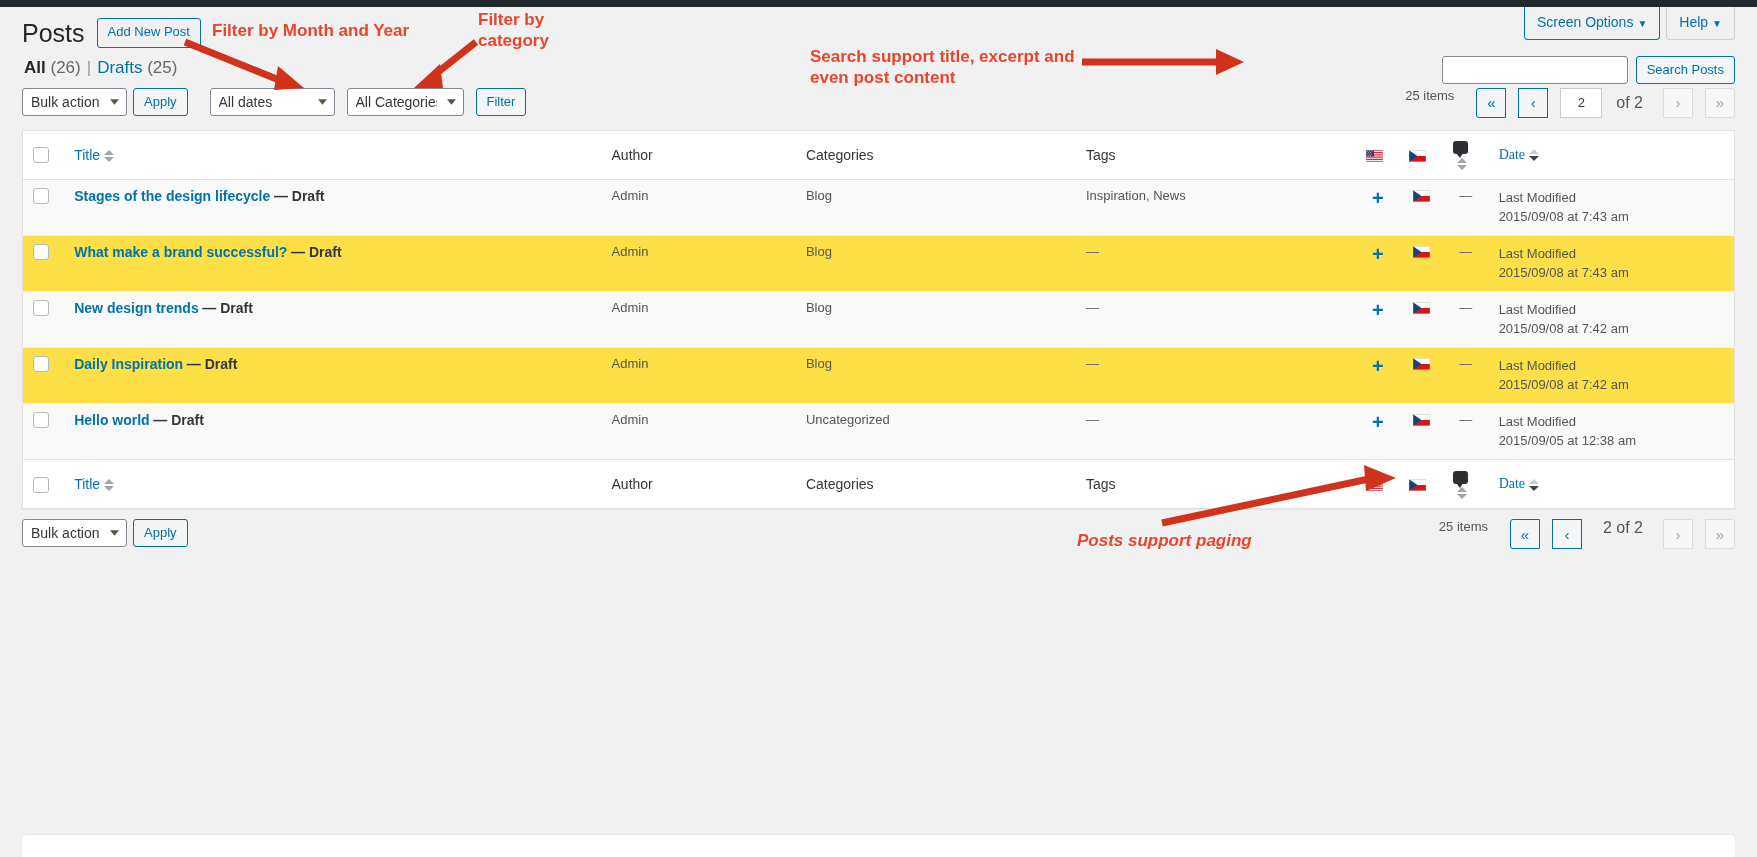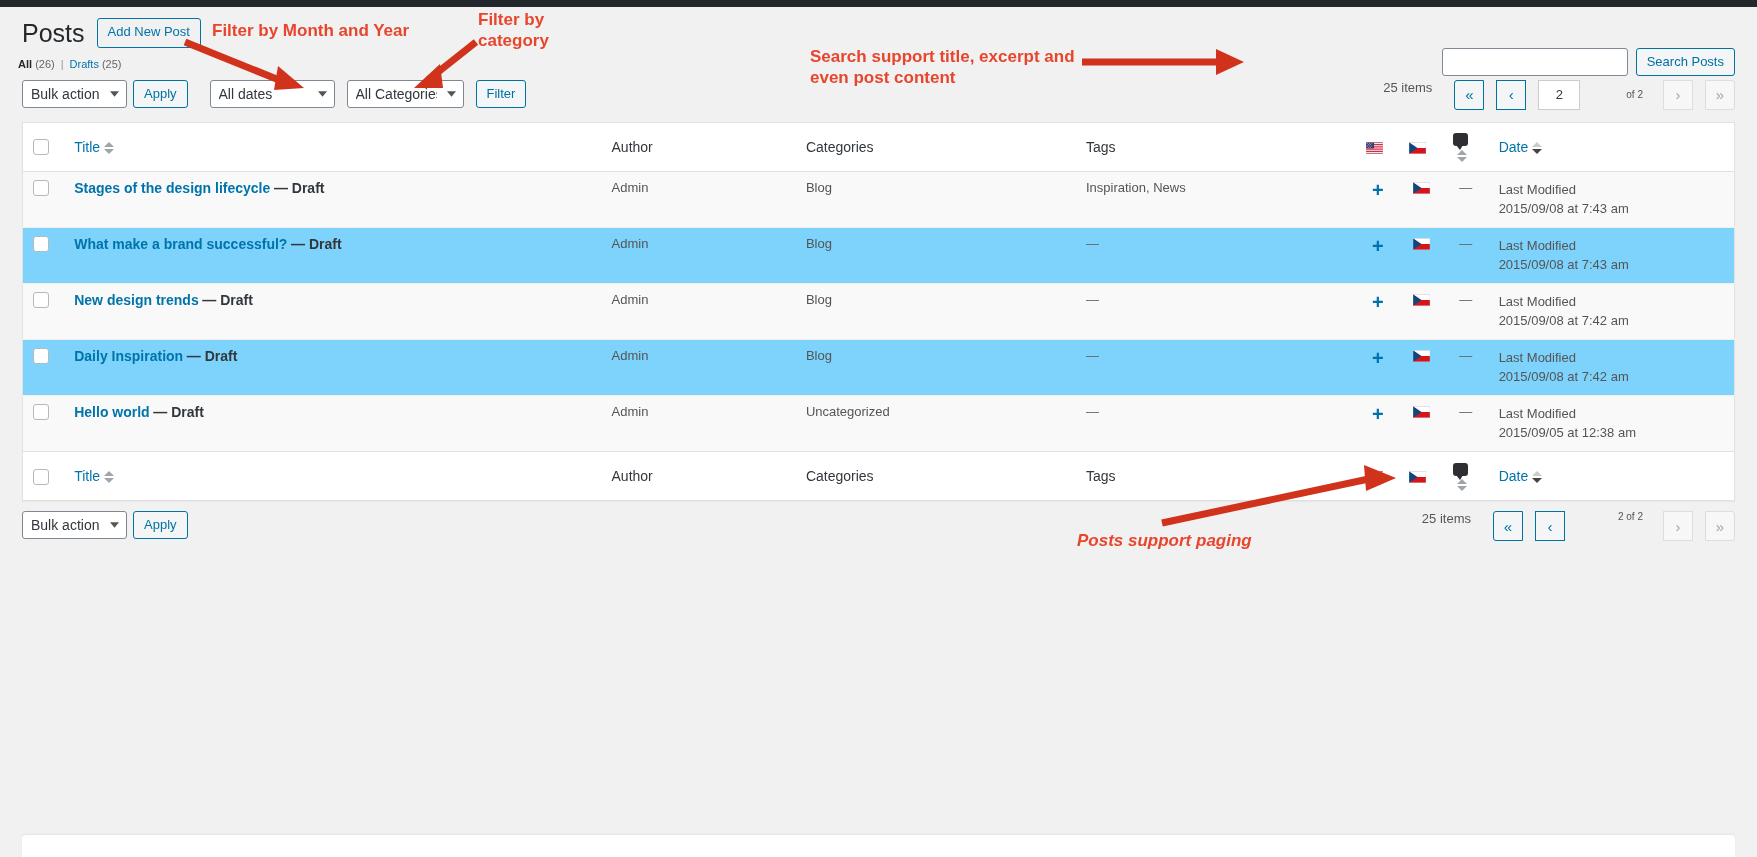--- a/index.html
+++ b/index.html
@@ -60,22 +60,22 @@
     border-radius:3px;
     padding:3px 10px 4px 10px;
     font-size:13px;
     text-decoration:none;
     cursor:pointer;
     line-height:1.6;
   }
 
   
   ul.subsubsub {
-    list-style:none; margin:8px 0 0 18px; padding:0;
-    font-size:11px; color:#555;
+    list-style:none; margin:8px 0 0 24px; padding:0;
+    font-size:17px; color:#555;
     display:flex; align-items:center;
   }
   ul.subsubsub li { margin:0; }
   ul.subsubsub a { text-decoration:none; color:#0073aa; }
   ul.subsubsub a.current { color:#23282d; font-weight:600; }
   ul.subsubsub .count { color:#666; }
   ul.subsubsub .sep { color:#999; margin:0 6px; }
 
   
   .tablenav.top {
@@ -169,29 +169,29 @@
     margin-left:-1px;
   }
   .current-page {
     width:42px; height:30px;
     border:1px solid #ccc; background:#fff;
     text-align:center; font-size:13px;
     color:#32373c;
     font-family:"Liberation Sans", sans-serif;
     border-radius:0;
   }
-  .total-pages { padding:0 8px; font-size:10px; color:#555; white-space:nowrap;margin-left:32px; }
+  .total-pages { padding:0 8px; font-size:16px; color:#555; white-space:nowrap; }
 
   
   table.wp-list-table {
     width:calc(100% - 44px);
     margin:10px 22px 0 22px;
     border:1px solid #e1e1e1;
     border-collapse:collapse;
-    background:#7dd3fc;
+    background:#fde047;
     box-shadow:0 1px 1px rgba(0,0,0,.04);
   }
   table.wp-list-table thead th,
   table.wp-list-table tfoot th {
     background:#fff;
     border-bottom:1px solid #e1e1e1;
     text-align:left;
     font-weight:400;
     font-size:14px;
     color:#32373c;
@@ -210,21 +210,21 @@
   table.wp-list-table tbody tr:nth-child(odd) { background:#f9f9f9; }
   table.wp-list-table tbody tr:first-child td { border-top:none; }
 
   th.col-cb, td.col-cb { width:32px; padding-left:12px; padding-right:0; }
   th.col-title { width:470px; }
   th.col-author { width:170px; }
   th.col-cats { width:245px; }
   th.col-tags { width:245px; }
   th.col-flag { width:38px; text-align:center; padding:8px 2px; }
   th.col-comments { width:40px; text-align:center; padding:8px 2px; }
-  th.col-date { width:215px; }
+  th.col-date { width:215px;font-family:Liberation Serif, serif; }
 
   td.col-flag, td.col-comments { text-align:center; padding-left:2px; padding-right:2px; }
   td.col-date { color:#555; line-height:1.5; }
 
   input[type=checkbox].cb {
     width:16px; height:16px;
     border:1px solid #b4b9be;
     border-radius:3px;
     background:#fff;
     -webkit-appearance:none; appearance:none;
@@ -295,20 +295,28 @@
     border-radius:4px 4px 0 0;
   }
 </style>
 </head>
 <body>
 
 <div class="adminbar"></div>
 
 <div class="wrap">
 
+  <div class="screen-meta-links">
+    <div class="show-settings-link active">
+      <span>Screen Options</span><span class="caret">▼</span>
+    </div>
+    <div class="show-settings-link">
+      <span>Help</span><span class="caret">▼</span>
+    </div>
+  </div>
 
   <div class="title-row">
     <h1 class="page-title">Posts</h1>
     <a class="page-title-action">Add New Post</a>
   </div>
 
   <ul class="subsubsub">
     <li>
       <a class="current">All</a>
       <span class="count">(26)</span>

